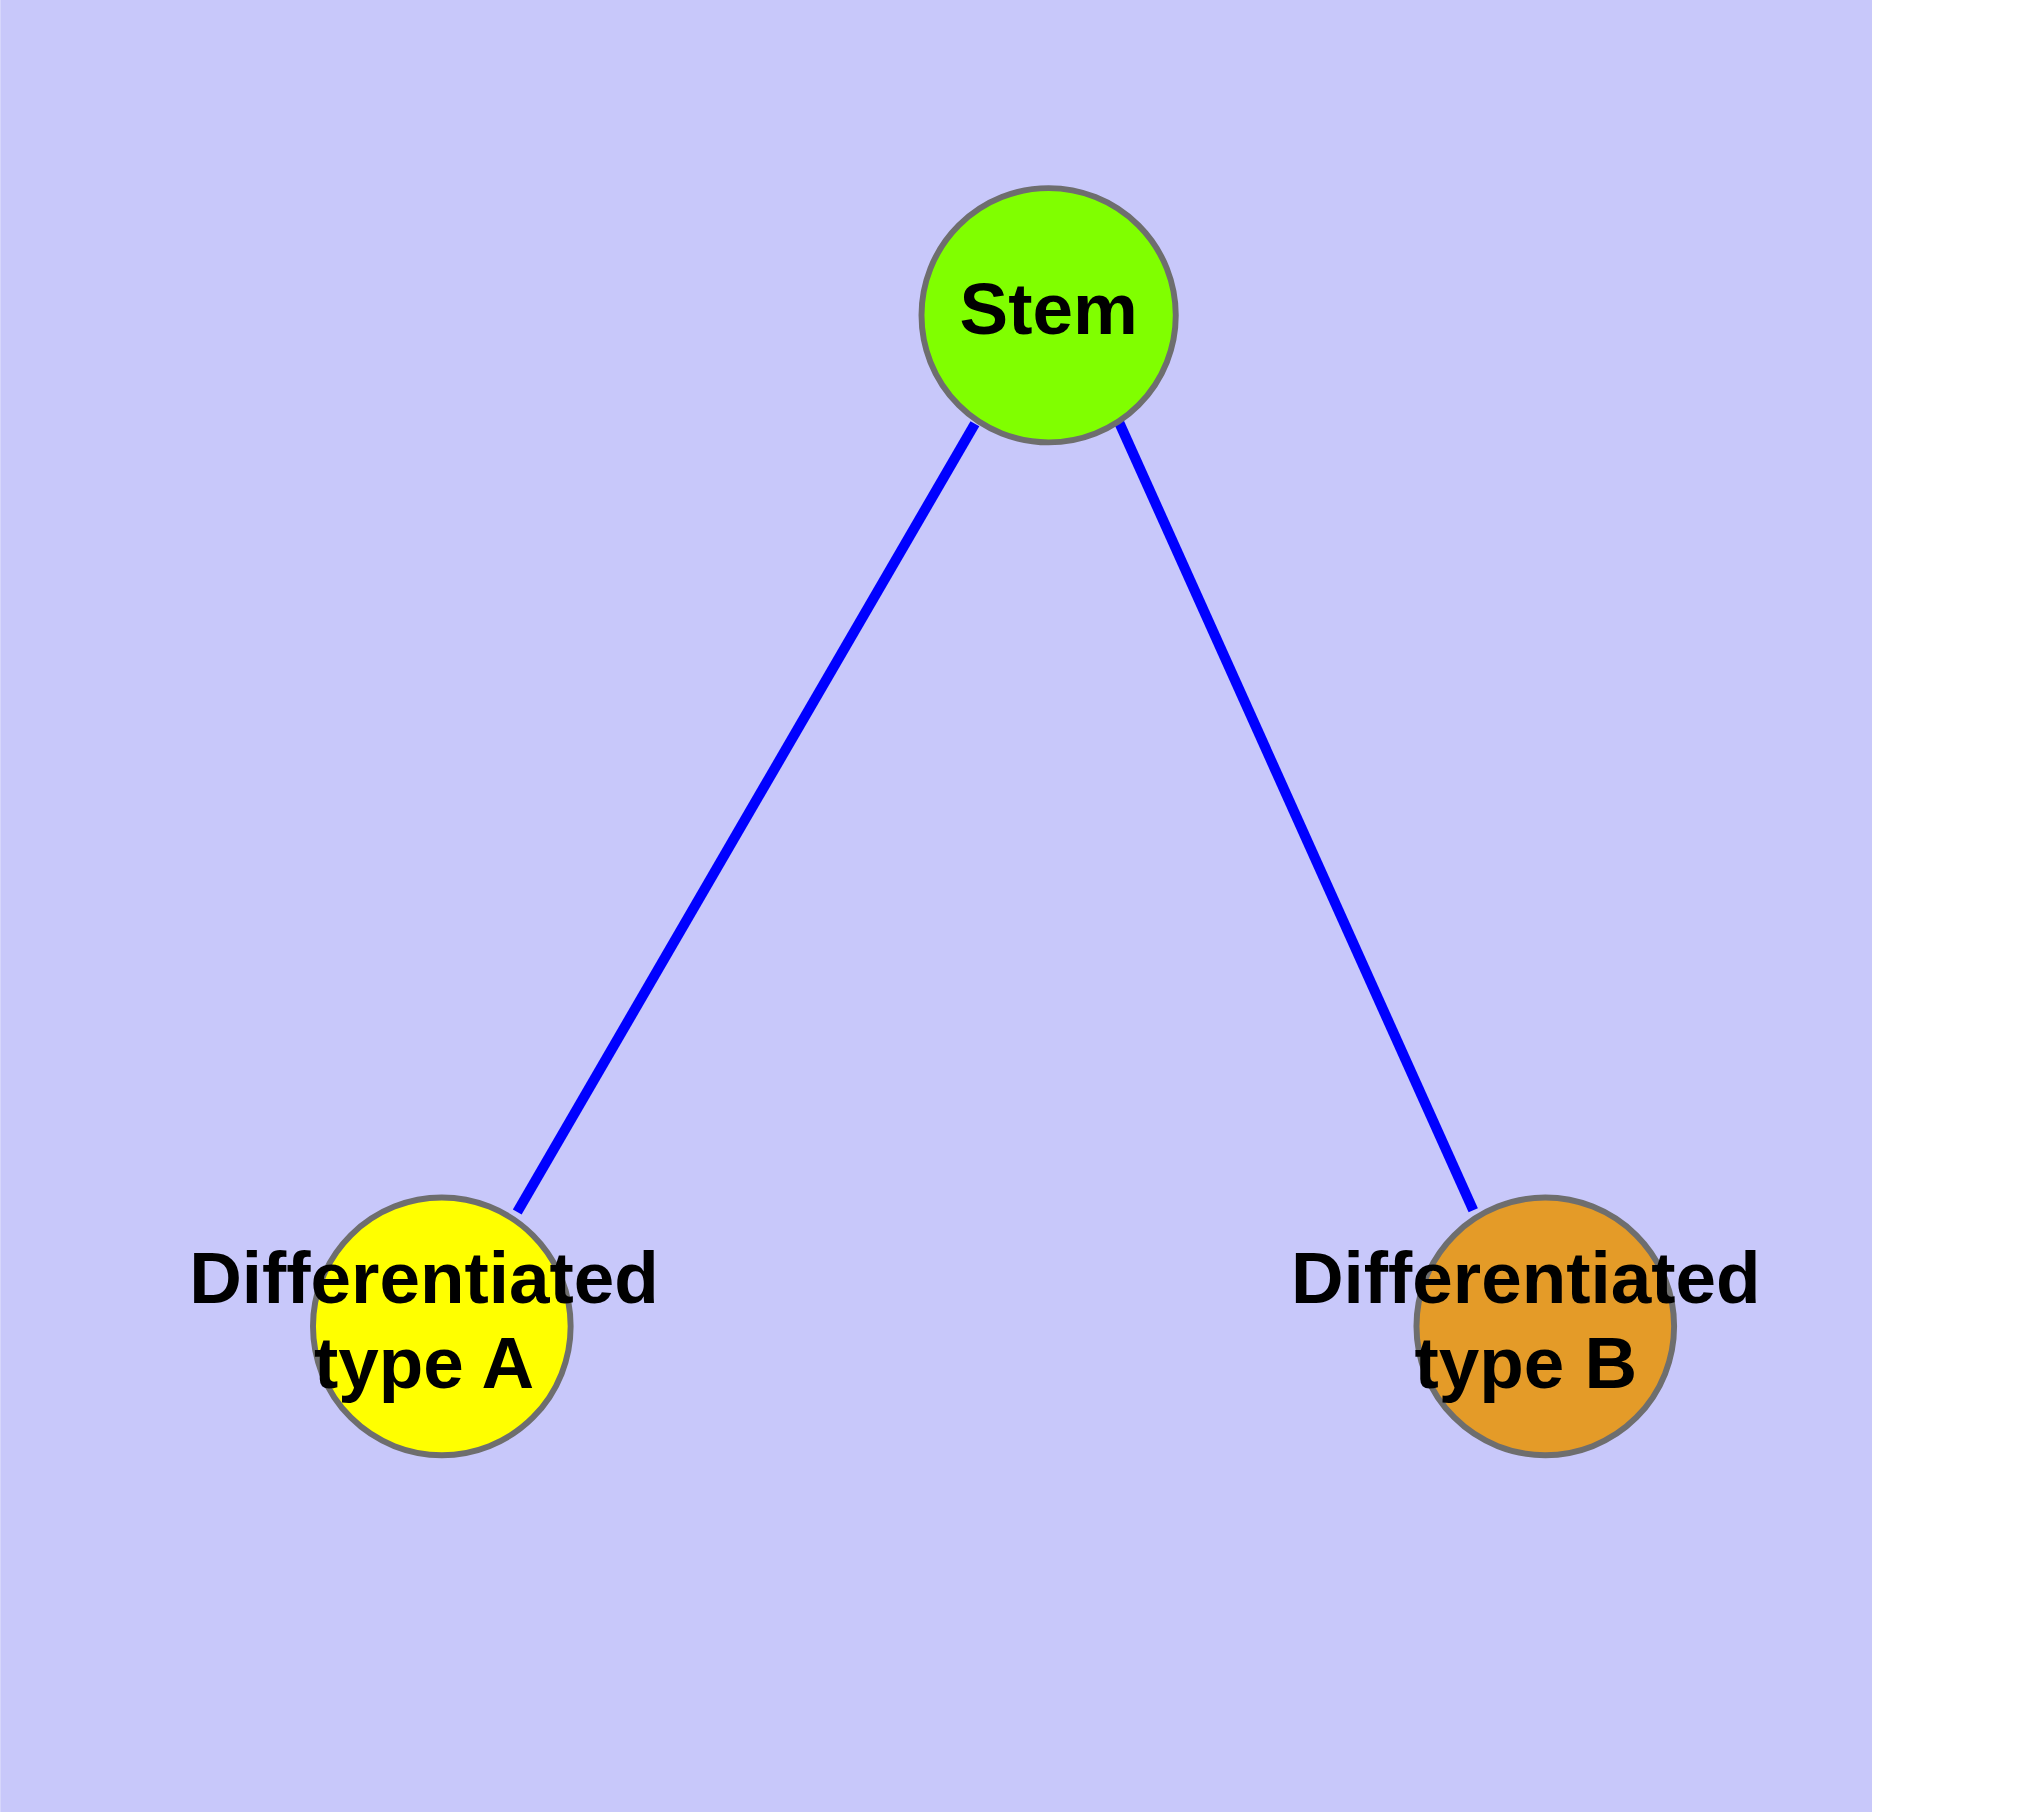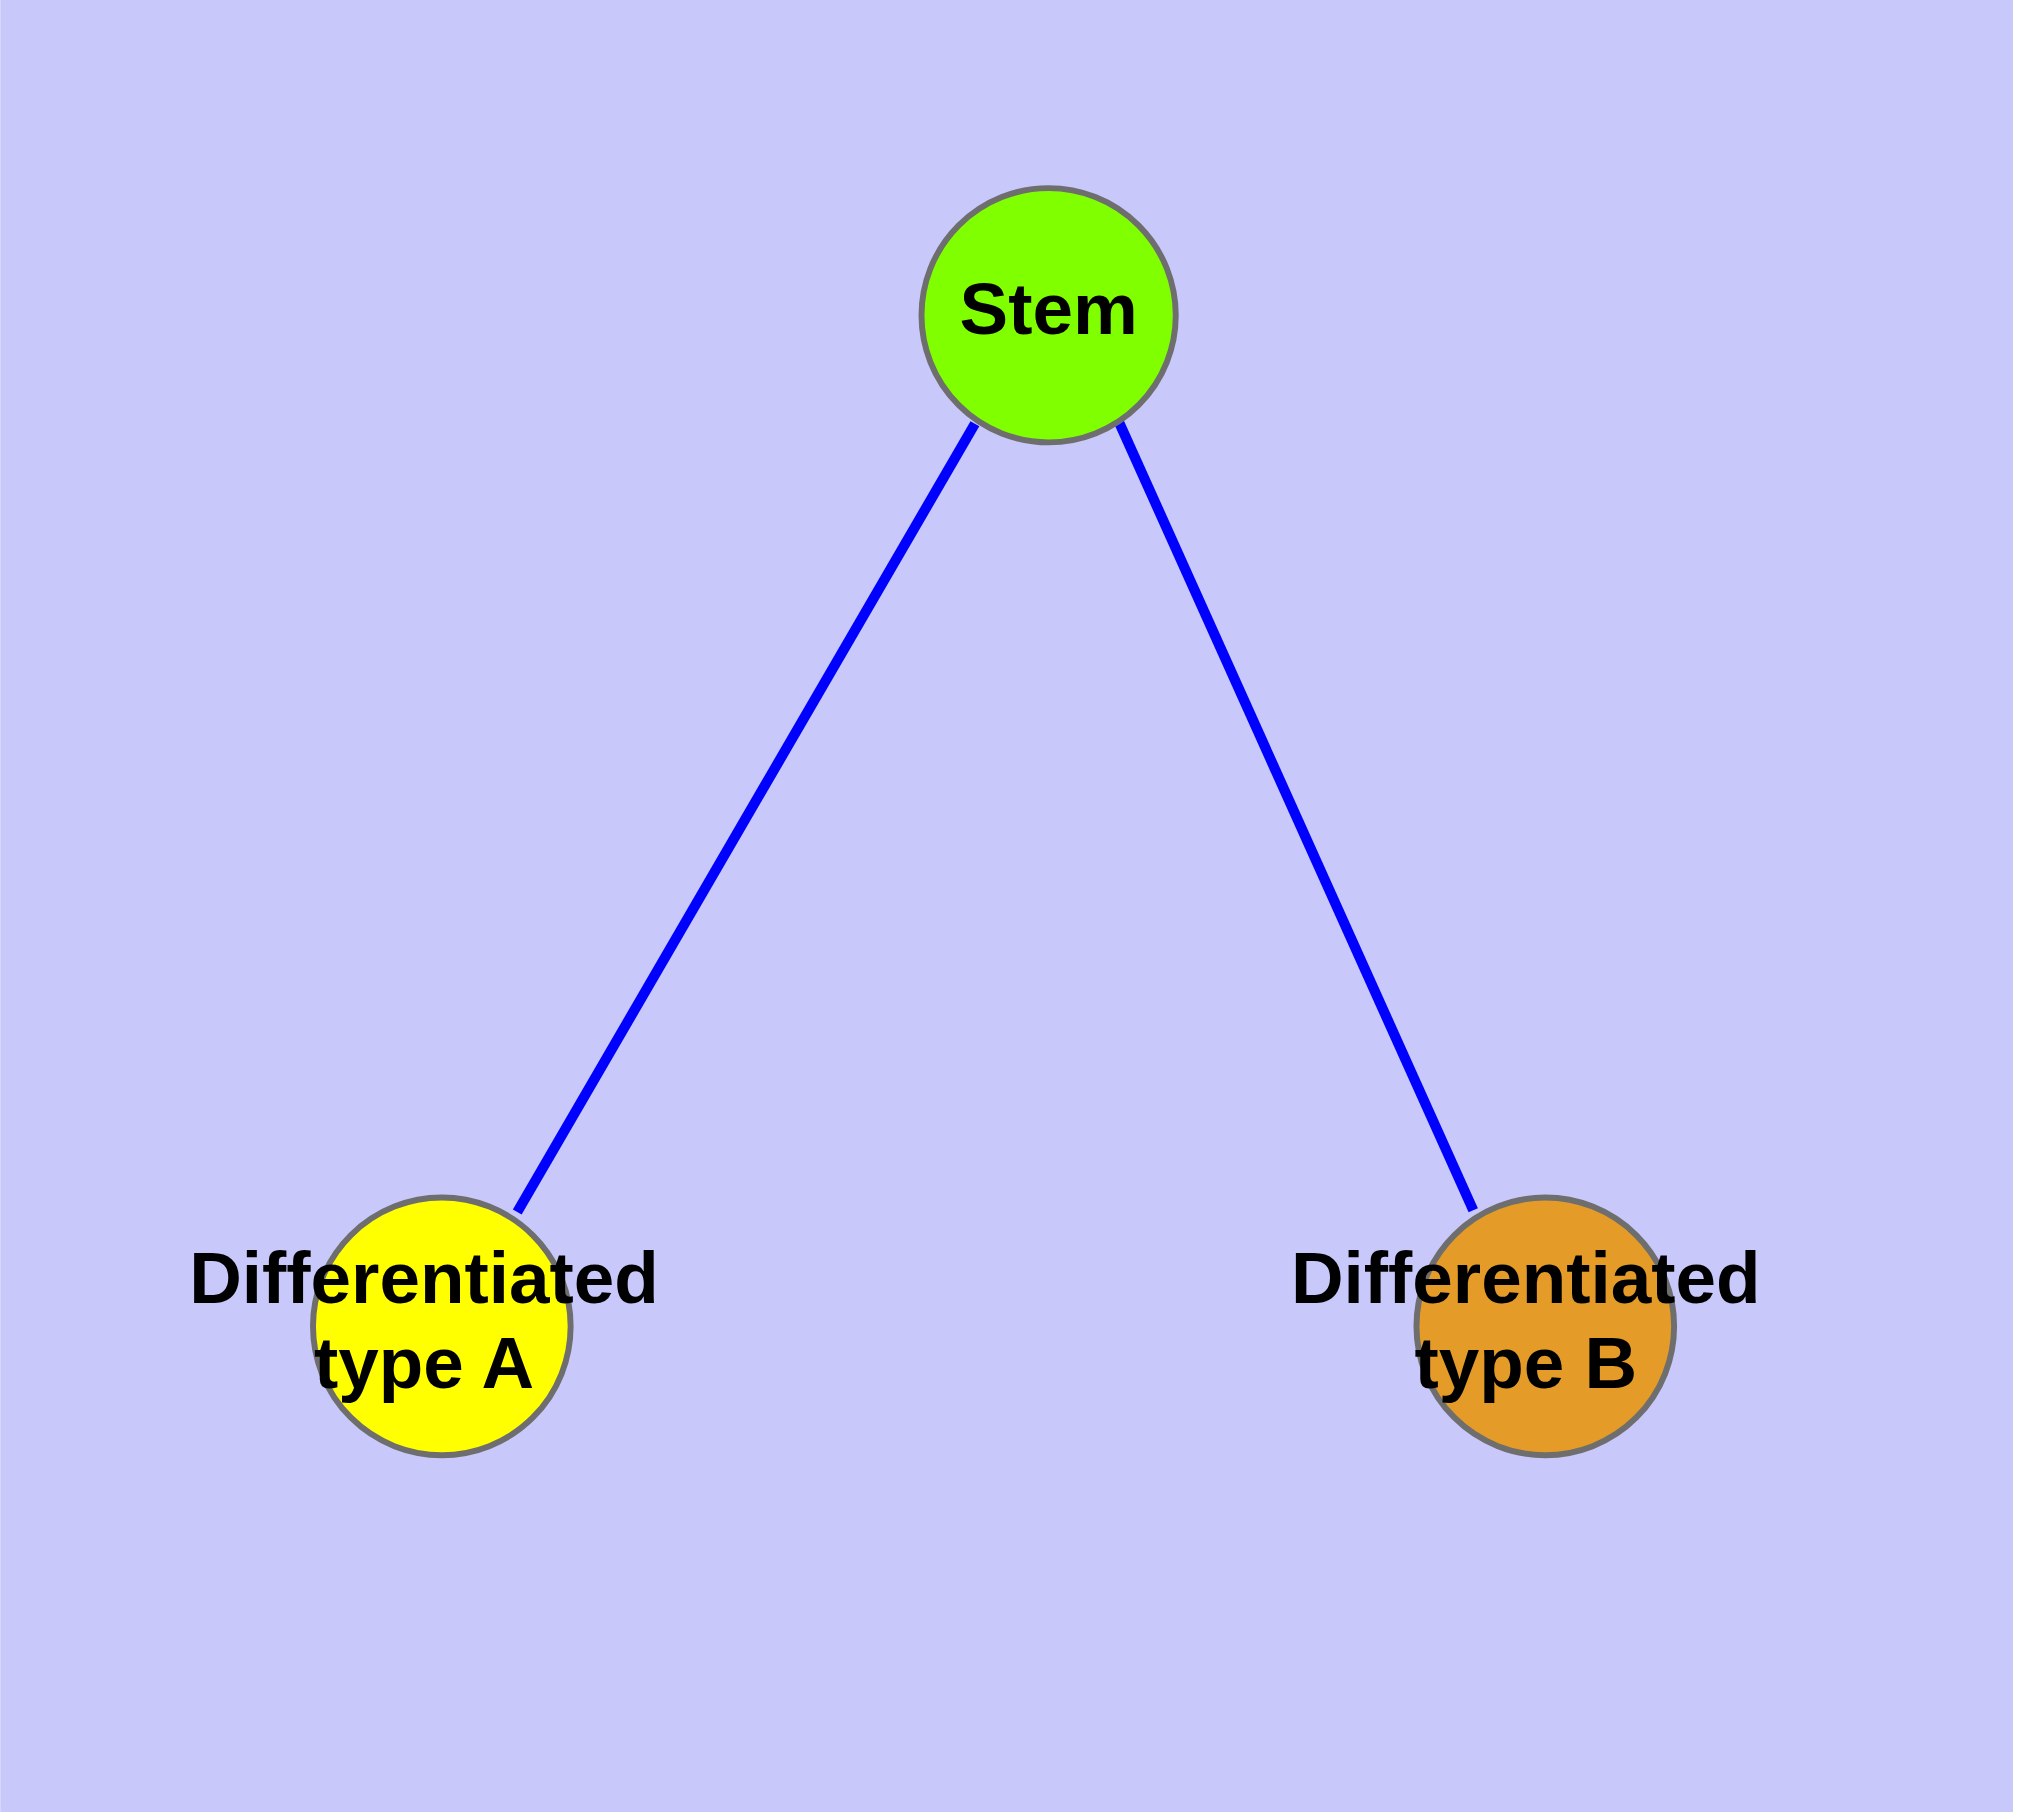--- a/index.html
+++ b/index.html
@@ -28,21 +28,21 @@
     font-family: "Liberation Sans", sans-serif;
     font-weight: bold;
     fill: #000000;
     text-anchor: middle;
     dominant-baseline: middle;
   }
 </style>
 </head>
 <body style="background: rgb(255, 255, 255);">
 
-<div id="canvas" style="width: 2013px; height: 1812px;">
+<div id="canvas" style="width: 1872px; height: 1812px;">
   <svg id="graph-svg" viewBox="0 0 2384 2138" xmlns="http://www.w3.org/2000/svg" style="width: 2021px; height: 1812px;">
 
     <rect id="bg-rect" x="0" y="0" width="2384" height="2138" fill="#c8c8fa"></rect>
 
     <g id="edges-layer">
         <line x1="1150" y1="500" x2="610" y2="1430" stroke="#0000ff" stroke-width="12" stroke-linecap="butt"></line>
         <line x1="1320" y1="498" x2="1738" y2="1428" stroke="#0000ff" stroke-width="12" stroke-linecap="butt"></line>
       </g>
     <g id="nodes-layer">
         <circle cx="1237" cy="372" r="150" fill="#80ff00" stroke="#6e6e6e" stroke-width="7"></circle>

